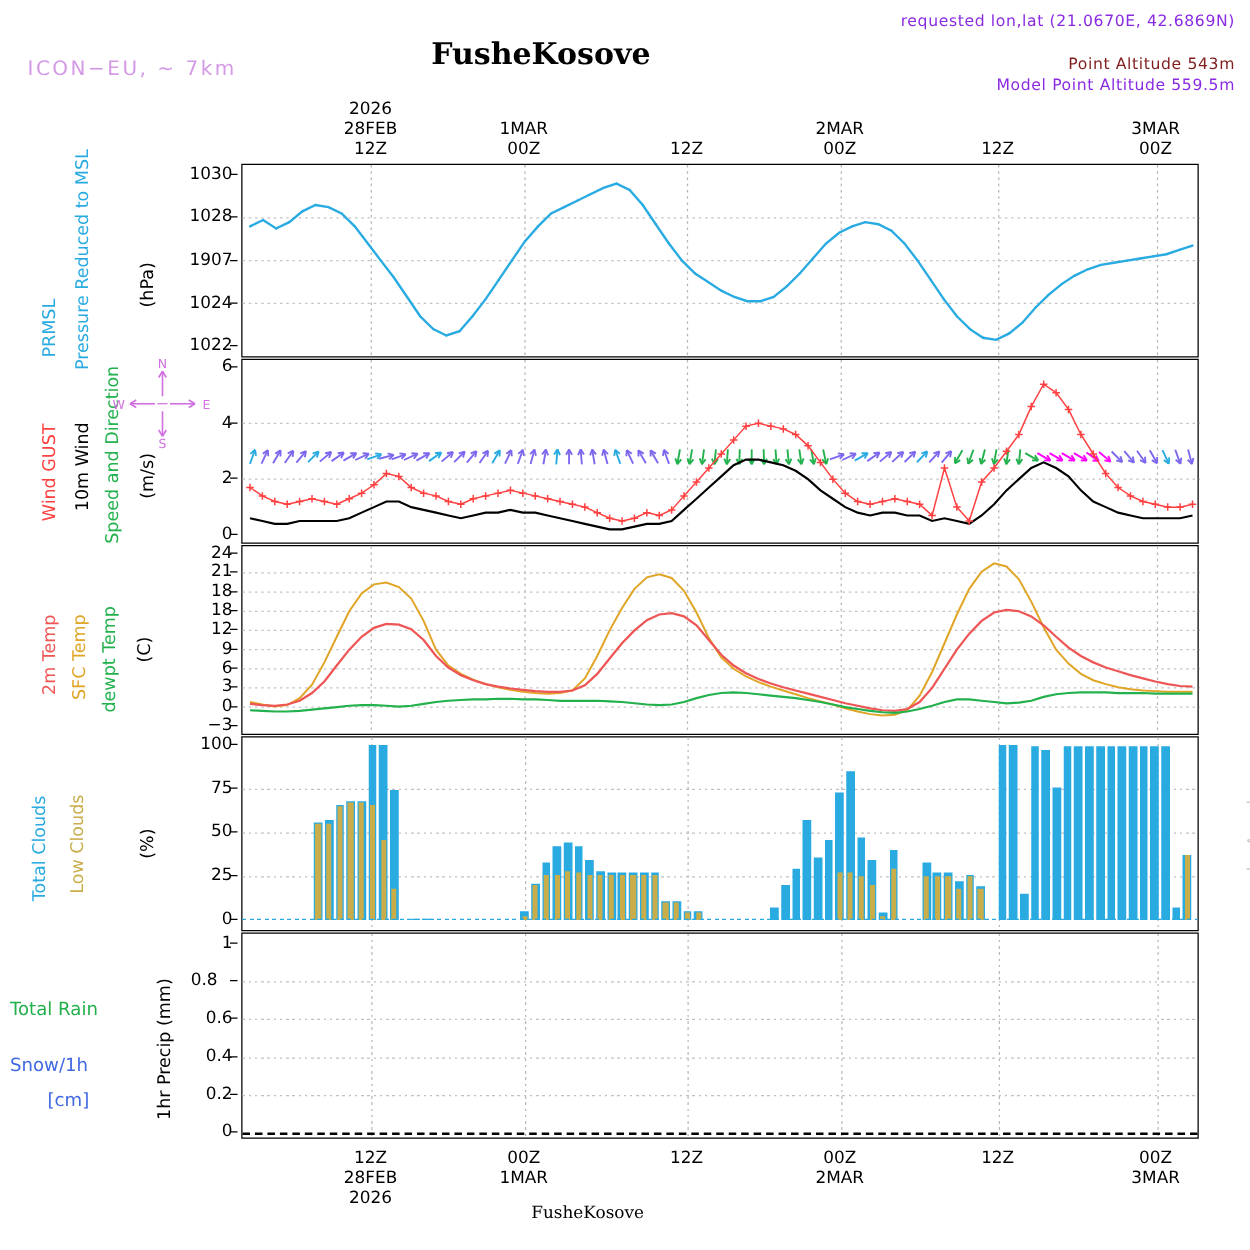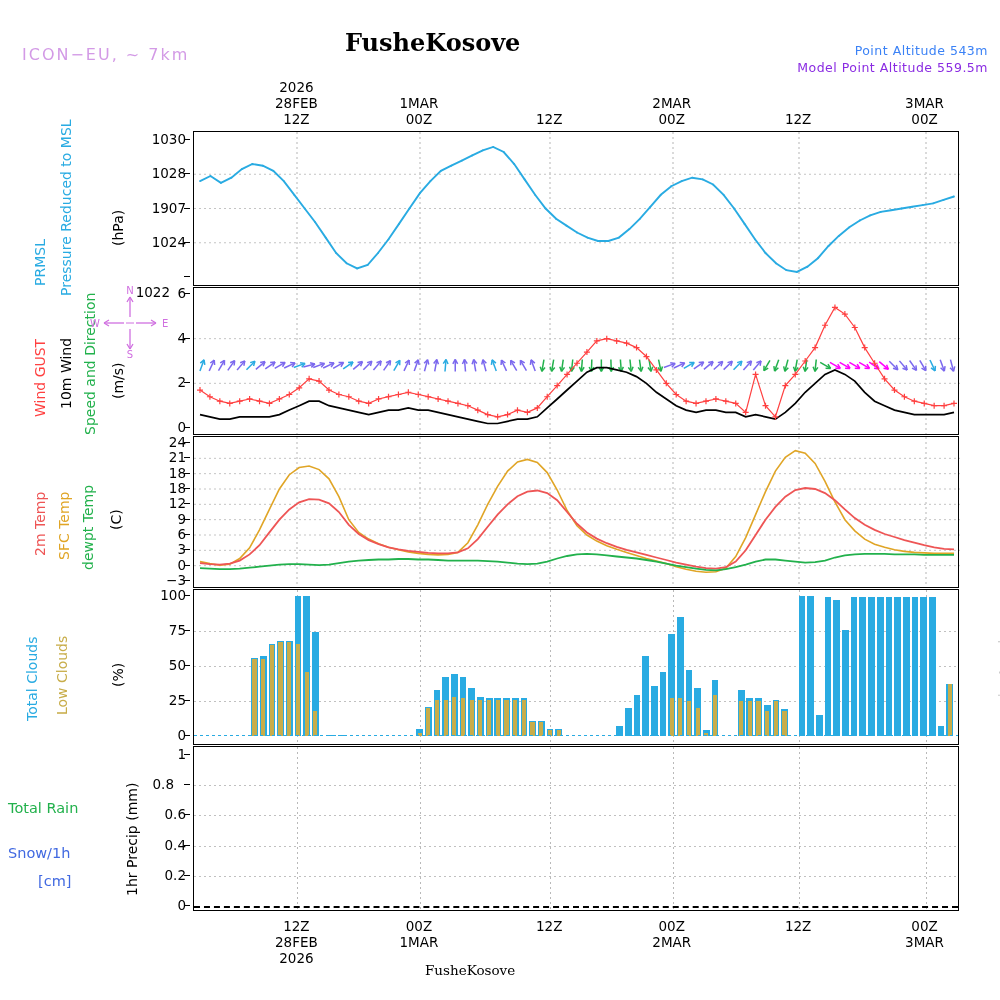--- a/index.html
+++ b/index.html
@@ -6,21 +6,21 @@
   body{width:1000px;height:1000px;font-family:"DejaVu Sans",sans-serif;position:relative;overflow:hidden;}
   .abs{position:absolute;}
   #root{position:relative;width:1000px;height:1000px;}
 
   
   .hdr-fm{left:300px;top:8px;font-size:17px;color:#f0b44a;letter-spacing:3px;}
   .hdr-title{left:345px;top:28px;font-size:24px;font-weight:bold;color:#000;font-family:"DejaVu Serif",serif;letter-spacing:0px;}
   .hdr-model{left:22px;top:45px;font-size:16px;color:#d39ae6;letter-spacing:2px;}
   .hdr-r1{right:12px;top:9px;font-size:12.5px;color:#8a2be2;letter-spacing:.5px;}
   .hdr-r2{right:12px;top:26px;font-size:12.5px;color:#8a2be2;letter-spacing:.5px;}
-  .hdr-r3{right:12px;top:43px;font-size:12.5px;color:#3b82f6;letter-spacing:.5px;}
+  .hdr-r3{right:12px;top:43px;font-size:12.5px;color:#7f1d1d;letter-spacing:.5px;}
   .hdr-r4{right:12px;top:60px;font-size:12.5px;color:#8a2be2;letter-spacing:.5px;}
 
   
   .panel{position:absolute;left:193px;border:1px solid #000;box-sizing:border-box;background:#fff;}
   #p1{top:131px;height:155px;width:766px;}
   #p2{top:287px;height:148px;width:766px;}
   #p3{top:436px;height:152px;width:766px;}
   #p4{top:589px;height:156px;width:766px;}
   #p5{top:746px;height:165px;width:766px;}
 
@@ -47,20 +47,21 @@
   .foot{position:absolute;left:425px;top:962px;font-size:13.5px;font-family:"DejaVu Serif",serif;color:#000;}
   .dashline{position:absolute;left:0;right:0;height:0;border-top:2px dashed #000;}
 </style>
 </head>
 <body>
 
 <div id="root">
 
   <div class="abs hdr-title">FusheKosove</div>
   <div class="abs hdr-model">ICON−EU, ~ 7km</div>
+  <div class="abs hdr-r1">requested lon,lat (21.0670E, 42.6869N)</div>
   <div class="abs hdr-r3">Point Altitude 543m</div>
   <div class="abs hdr-r4">Model Point Altitude 559.5m</div>
 
   <div id="axis-top" class="abs" style="left:193px;top:83px;width:766px;height:46px;">
       <div class="ttick" style="left: 58.41px; width: 90px; bottom: 2px;">2026
 28FEB
 12Z</div>
       <div class="ttick" style="left: 180.97px; width: 90px; bottom: 2px;">1MAR
 00Z</div>
       <div class="ttick" style="left: 311.19px; width: 90px; bottom: 2px;">12Z</div>
@@ -152,21 +153,21 @@
         <circle cx="697.1666666666666" cy="78.21249999999844" r="0.9" fill="#29abe2"></circle>
         <circle cx="707.6388888888889" cy="76.5" r="0.9" fill="#29abe2"></circle>
         <circle cx="718.1111111111111" cy="74.78750000000156" r="0.9" fill="#29abe2"></circle>
         <circle cx="728.5833333333334" cy="73.07499999999922" r="0.9" fill="#29abe2"></circle>
         <circle cx="739.0555555555555" cy="71.36250000000078" r="0.9" fill="#29abe2"></circle>
         <circle cx="749.5277777777778" cy="67.9375" r="0.9" fill="#29abe2"></circle>
         <circle cx="760" cy="64.51249999999922" r="0.9" fill="#29abe2"></circle>
       </svg>
   </div>
   <div class="abs" id="yt-prmsl" style="left:140px;top:131px;width:50px;height:155px;">
-      <div class="axis-num" style="top: 145px; right: 20px; margin-top: 16px;">1022</div>
+      <div class="axis-num" style="top: 145px; right: 4px;">1022</div>
       <div class="abs" style="right: 0px; width: 6px; height: 1px; background: rgb(0, 0, 0); top: 145px;"></div>
       <div class="axis-num" style="top: 110.75px; right: 4px;">1024</div>
       <div class="abs" style="right: 0px; width: 6px; height: 1px; background: rgb(0, 0, 0); top: 110.75px;"></div>
       <div class="axis-num" style="top: 76.5px; right: 4px;">1907</div>
       <div class="abs" style="right: 0px; width: 6px; height: 1px; background: rgb(0, 0, 0); top: 76.5px;"></div>
       <div class="axis-num" style="top: 42.25px; right: 4px;">1028</div>
       <div class="abs" style="right: 0px; width: 6px; height: 1px; background: rgb(0, 0, 0); top: 42.25px;"></div>
       <div class="axis-num" style="top: 8px; right: 4px;">1030</div>
       <div class="abs" style="right: 0px; width: 6px; height: 1px; background: rgb(0, 0, 0); top: 8px;"></div>
     </div>

